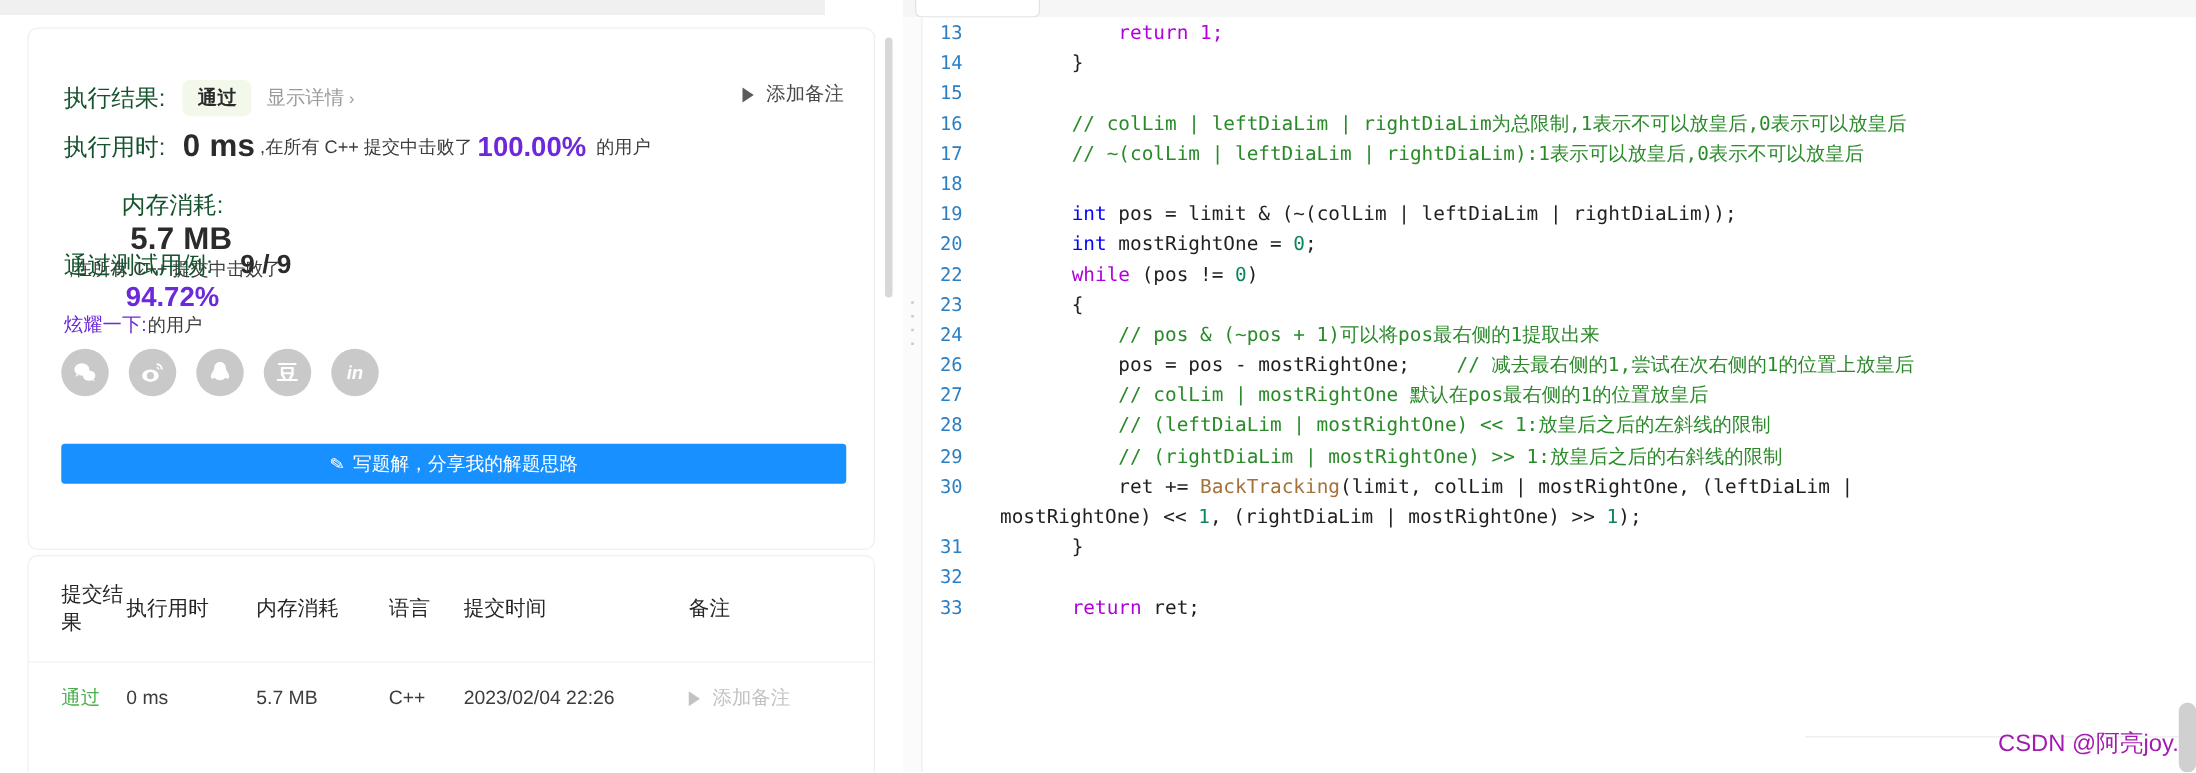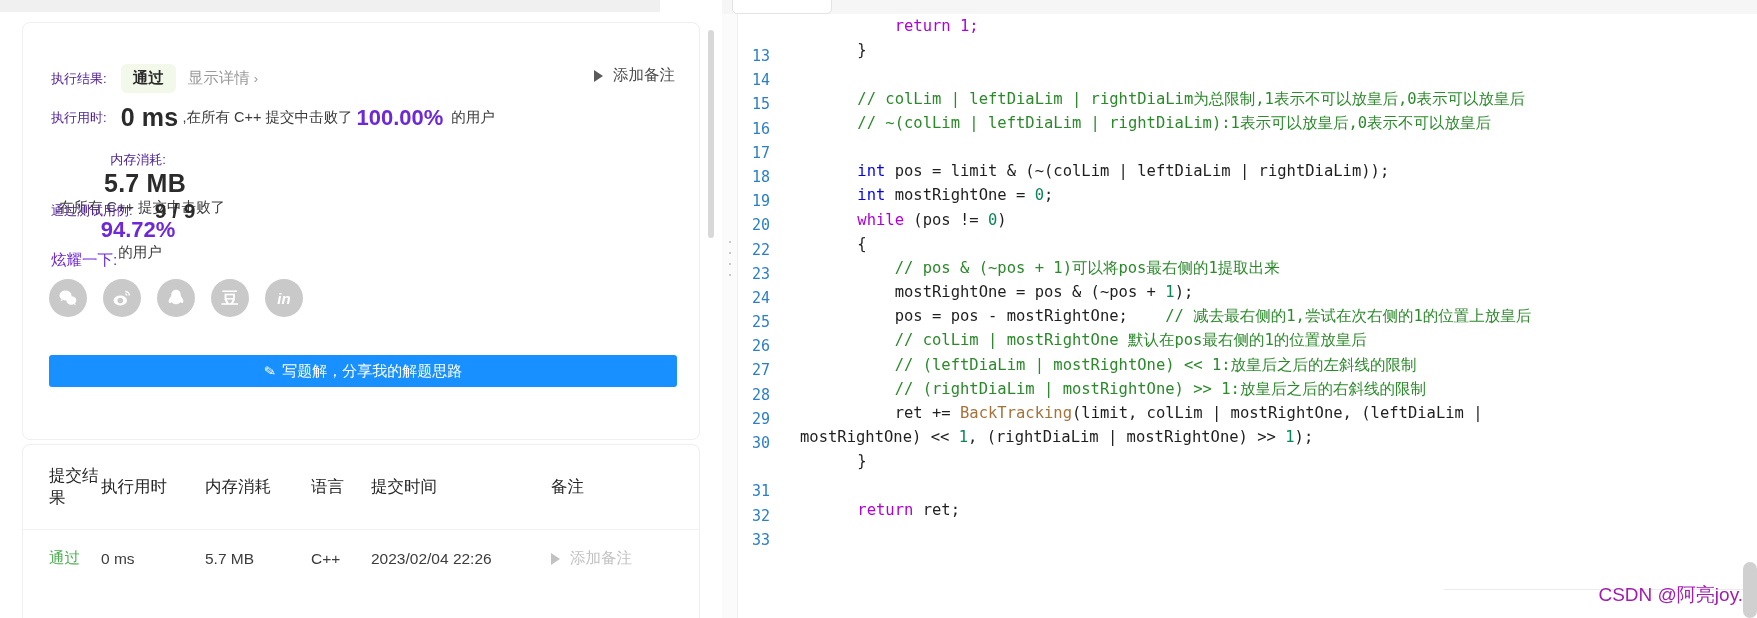--- a/index.html
+++ b/index.html
@@ -27,21 +27,21 @@
   .result-card {
     position: absolute; left: 22px; top: 10px;
     width: 678px; height: 418px;
     background: #fff;
     border: 1px solid #efefef;
     border-radius: 8px;
   }
 
   .row { display: flex; align-items: center; }
   .lbl {
-    color: #4c1d95; font-size: 13px;
+    color: #14532d; font-size: 19px;
     font-family: "Liberation Sans", "DejaVu Sans", sans-serif;
   }
   .r-exec { position: absolute; left: 28px; top: 41px; }
   .badge-pass {
     margin-left: 14px;
     background: #f2f8ea; color: #2b2b2b;
     font-weight: 700; font-size: 15.5px;
     padding: 4px 12px; border-radius: 6px;
   }
   .detail-link {
@@ -162,21 +162,21 @@
     margin: 9px auto;
   }
   .code-lines { position: absolute; left: 16px; top: 0; right: 0; bottom: 0; }
   .ln {
     display: flex; align-items: flex-start;
     height: 24.2px; white-space: pre;
   }
   .lnum {
     width: 46px; min-width: 46px; text-align: right;
     color: #2b7fc4; padding-right: 14px;
-    font-size: 15px; user-select: none; margin-top: 30px;
+    font-size: 15px; user-select: none;
   }
   .guides { width: 36px; min-width: 36px; position: relative; }
   .guides::before {
     content: ""; position: absolute; left: 18px; top: 0; bottom: 0;
     width: 1px; background: #e8e8e8;
   }
   .code-txt { color: #1f1f1f; }
   .wrap-cont { padding-left: 62px; color: #1f1f1f; white-space: pre; }
 
   .kw   { color: #0000ff; }
@@ -335,21 +335,20 @@
           <div class="ln"><span class="lnum">14</span><span class="guides"></span><span class="code-txt"><span>    }</span></span></div>
           <div class="ln"><span class="lnum">15</span><span class="guides"></span><span class="code-txt"><span></span></span></div>
           <div class="ln"><span class="lnum">16</span><span class="guides"></span><span class="code-txt"><span class="cmt">    // colLim | leftDiaLim | rightDiaLim为总限制,1表示不可以放皇后,0表示可以放皇后</span></span></div>
           <div class="ln"><span class="lnum">17</span><span class="guides"></span><span class="code-txt"><span class="cmt">    // ~(colLim | leftDiaLim | rightDiaLim):1表示可以放皇后,0表示不可以放皇后</span></span></div>
           <div class="ln"><span class="lnum">18</span><span class="guides"></span></div>
           <div class="ln"><span class="lnum">19</span><span class="guides"></span><span class="code-txt"><span>    </span><span class="kw">int</span><span> pos = limit &amp; (~(colLim | leftDiaLim | rightDiaLim));</span></span></div>
           <div class="ln"><span class="lnum">20</span><span class="guides"></span><span class="code-txt"><span>    </span><span class="kw">int</span><span> mostRightOne = </span><span class="num">0</span><span>;</span></span></div>
           <div class="ln"><span class="lnum">22</span><span class="guides"></span><span class="code-txt"><span>    </span><span class="kw2">while</span><span> (pos != </span><span class="num">0</span><span>)</span></span></div>
           <div class="ln"><span class="lnum">23</span><span class="guides"></span><span class="code-txt"><span>    {</span></span></div>
           <div class="ln"><span class="lnum">24</span><span class="guides"></span><span class="code-txt"><span class="cmt">        // pos &amp; (~pos + 1)可以将pos最右侧的1提取出来</span></span></div>
-          <div class="ln"><span class="lnum">25</span><span class="guides"></span><span class="code-txt"><span>        mostRightOne = pos &amp; (~pos + </span><span class="num">1</span><span>);</span></span></div>
           <div class="ln"><span class="lnum">26</span><span class="guides"></span><span class="code-txt"><span>        pos = pos - mostRightOne;    </span><span class="cmt">// 减去最右侧的1,尝试在次右侧的1的位置上放皇后</span></span></div>
           <div class="ln"><span class="lnum">27</span><span class="guides"></span><span class="code-txt"><span class="cmt">        // colLim | mostRightOne 默认在pos最右侧的1的位置放皇后</span></span></div>
           <div class="ln"><span class="lnum">28</span><span class="guides"></span><span class="code-txt"><span class="cmt">        // (leftDiaLim | mostRightOne) &lt;&lt; 1:放皇后之后的左斜线的限制</span></span></div>
           <div class="ln"><span class="lnum">29</span><span class="guides"></span><span class="code-txt"><span class="cmt">        // (rightDiaLim | mostRightOne) &gt;&gt; 1:放皇后之后的右斜线的限制</span></span></div>
           <div class="ln"><span class="lnum">30</span><span class="guides"></span><span class="code-txt"><span>        ret += </span><span class="fn">BackTracking</span><span>(limit, colLim | mostRightOne, (leftDiaLim | </span></span></div>
           <div class="ln"><span class="wrap-cont"><span>mostRightOne) &lt;&lt; </span><span class="num">1</span><span>, (rightDiaLim | mostRightOne) &gt;&gt; </span><span class="num">1</span><span>);</span></span></div>
           <div class="ln"><span class="lnum">31</span><span class="guides"></span><span class="code-txt"><span>    }</span></span></div>
           <div class="ln"><span class="lnum">32</span><span class="guides"></span><span class="code-txt"><span></span></span></div>
           <div class="ln"><span class="lnum">33</span><span class="guides"></span><span class="code-txt"><span>    </span><span class="kw2">return</span><span> ret;</span></span></div>
         </div>

